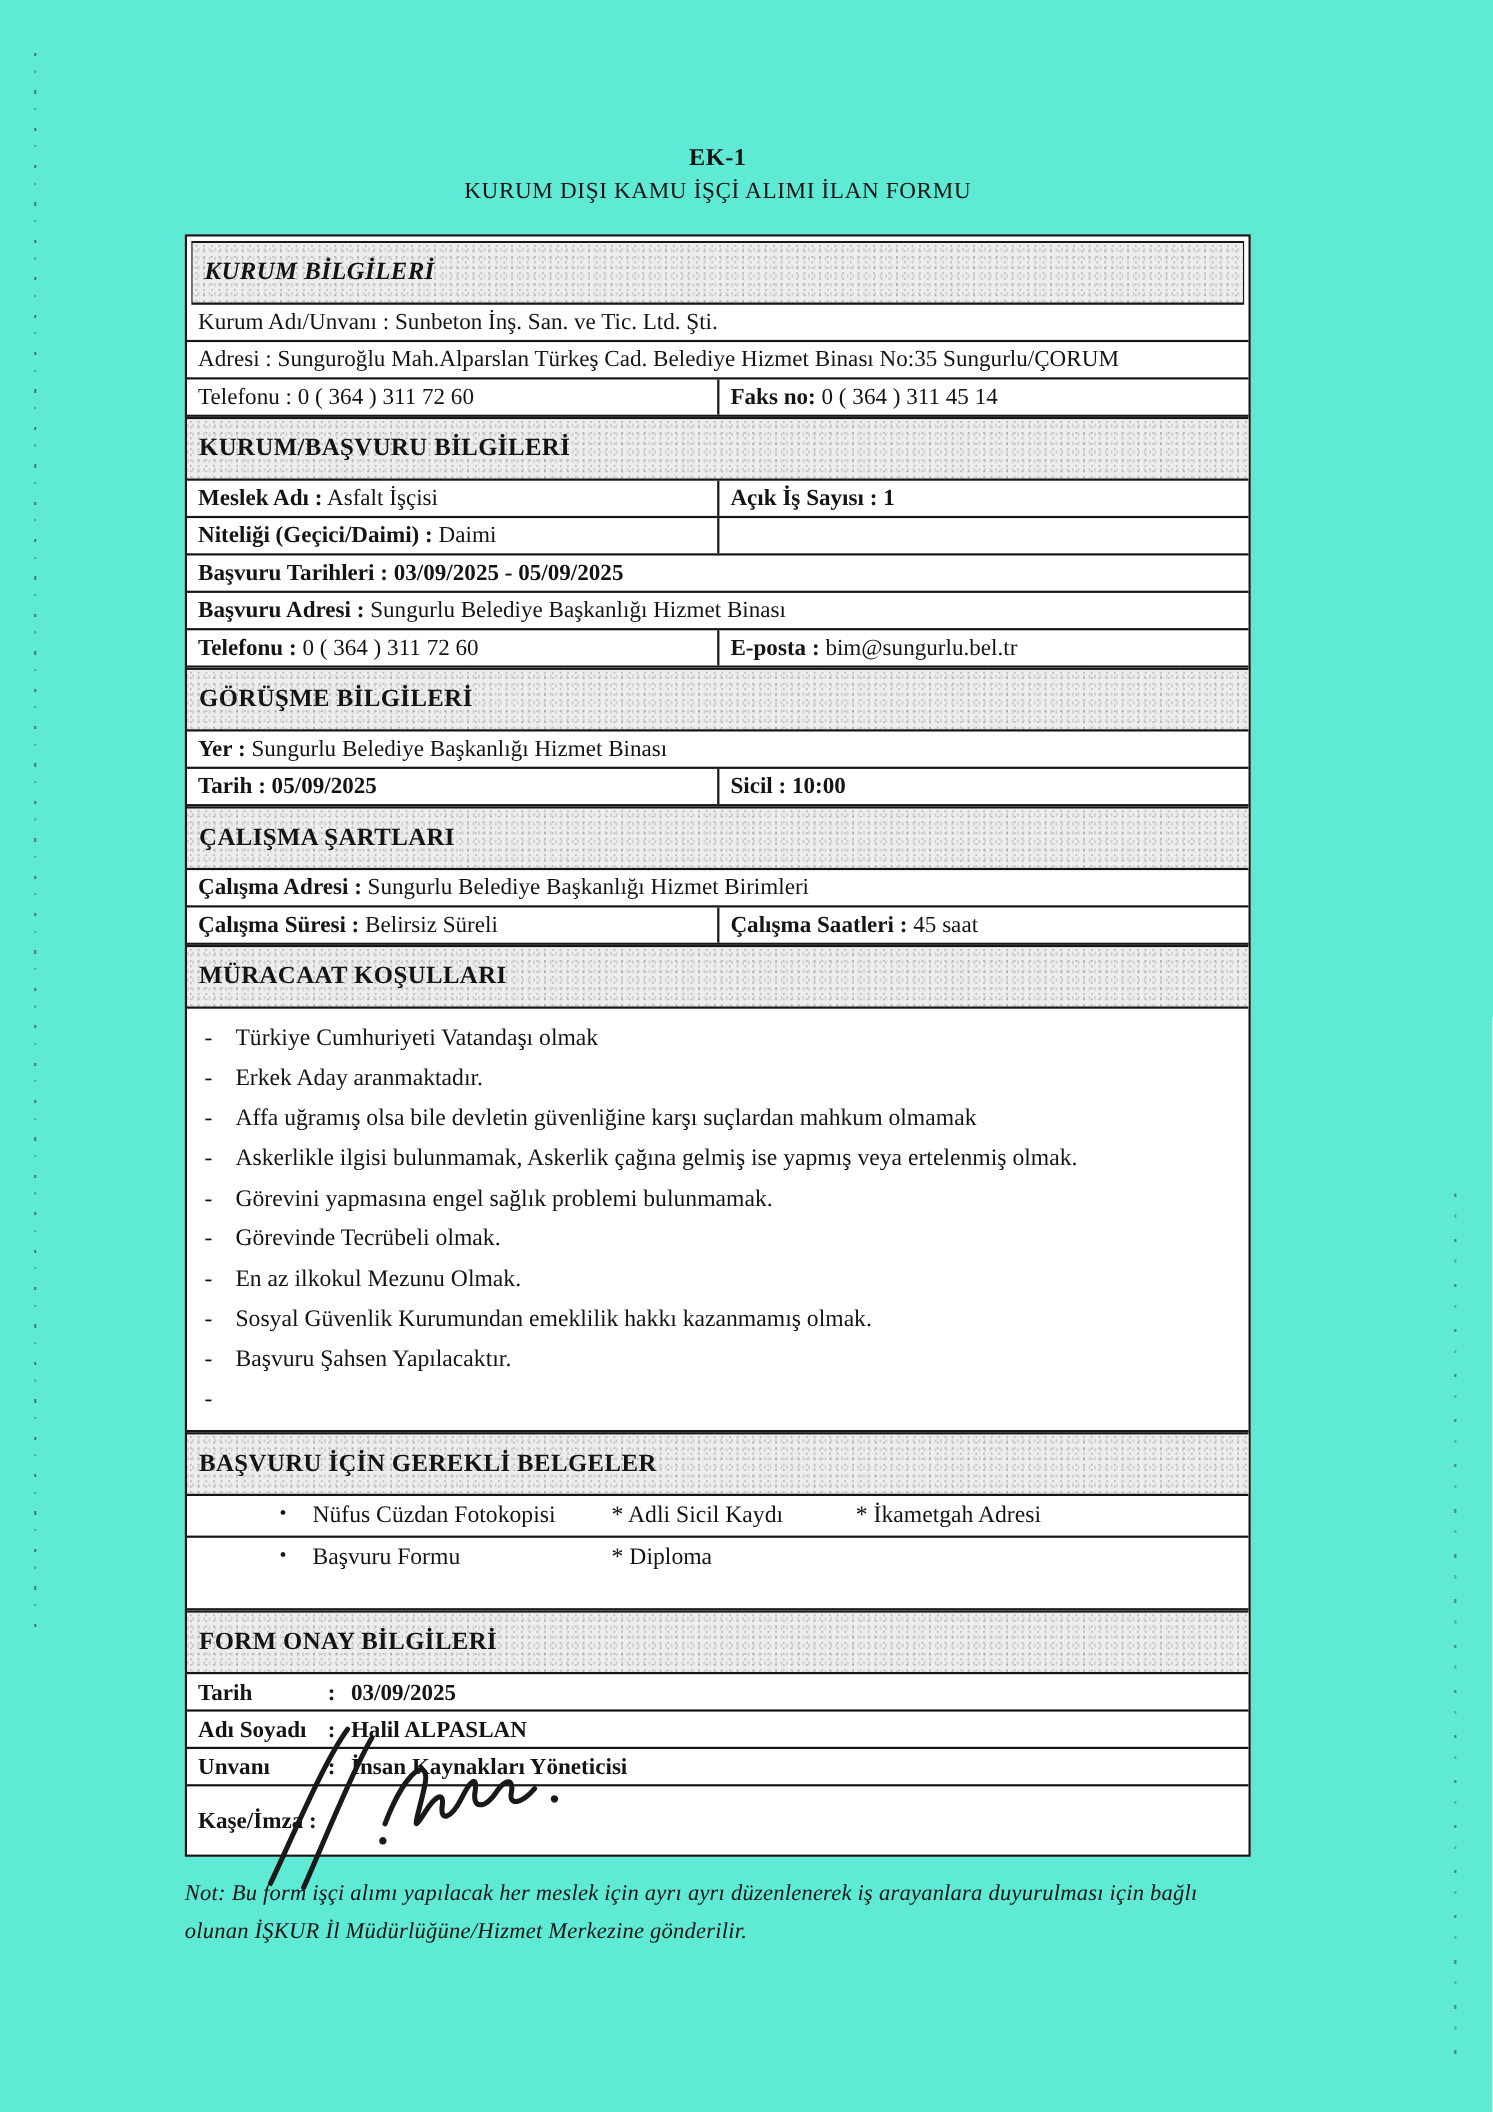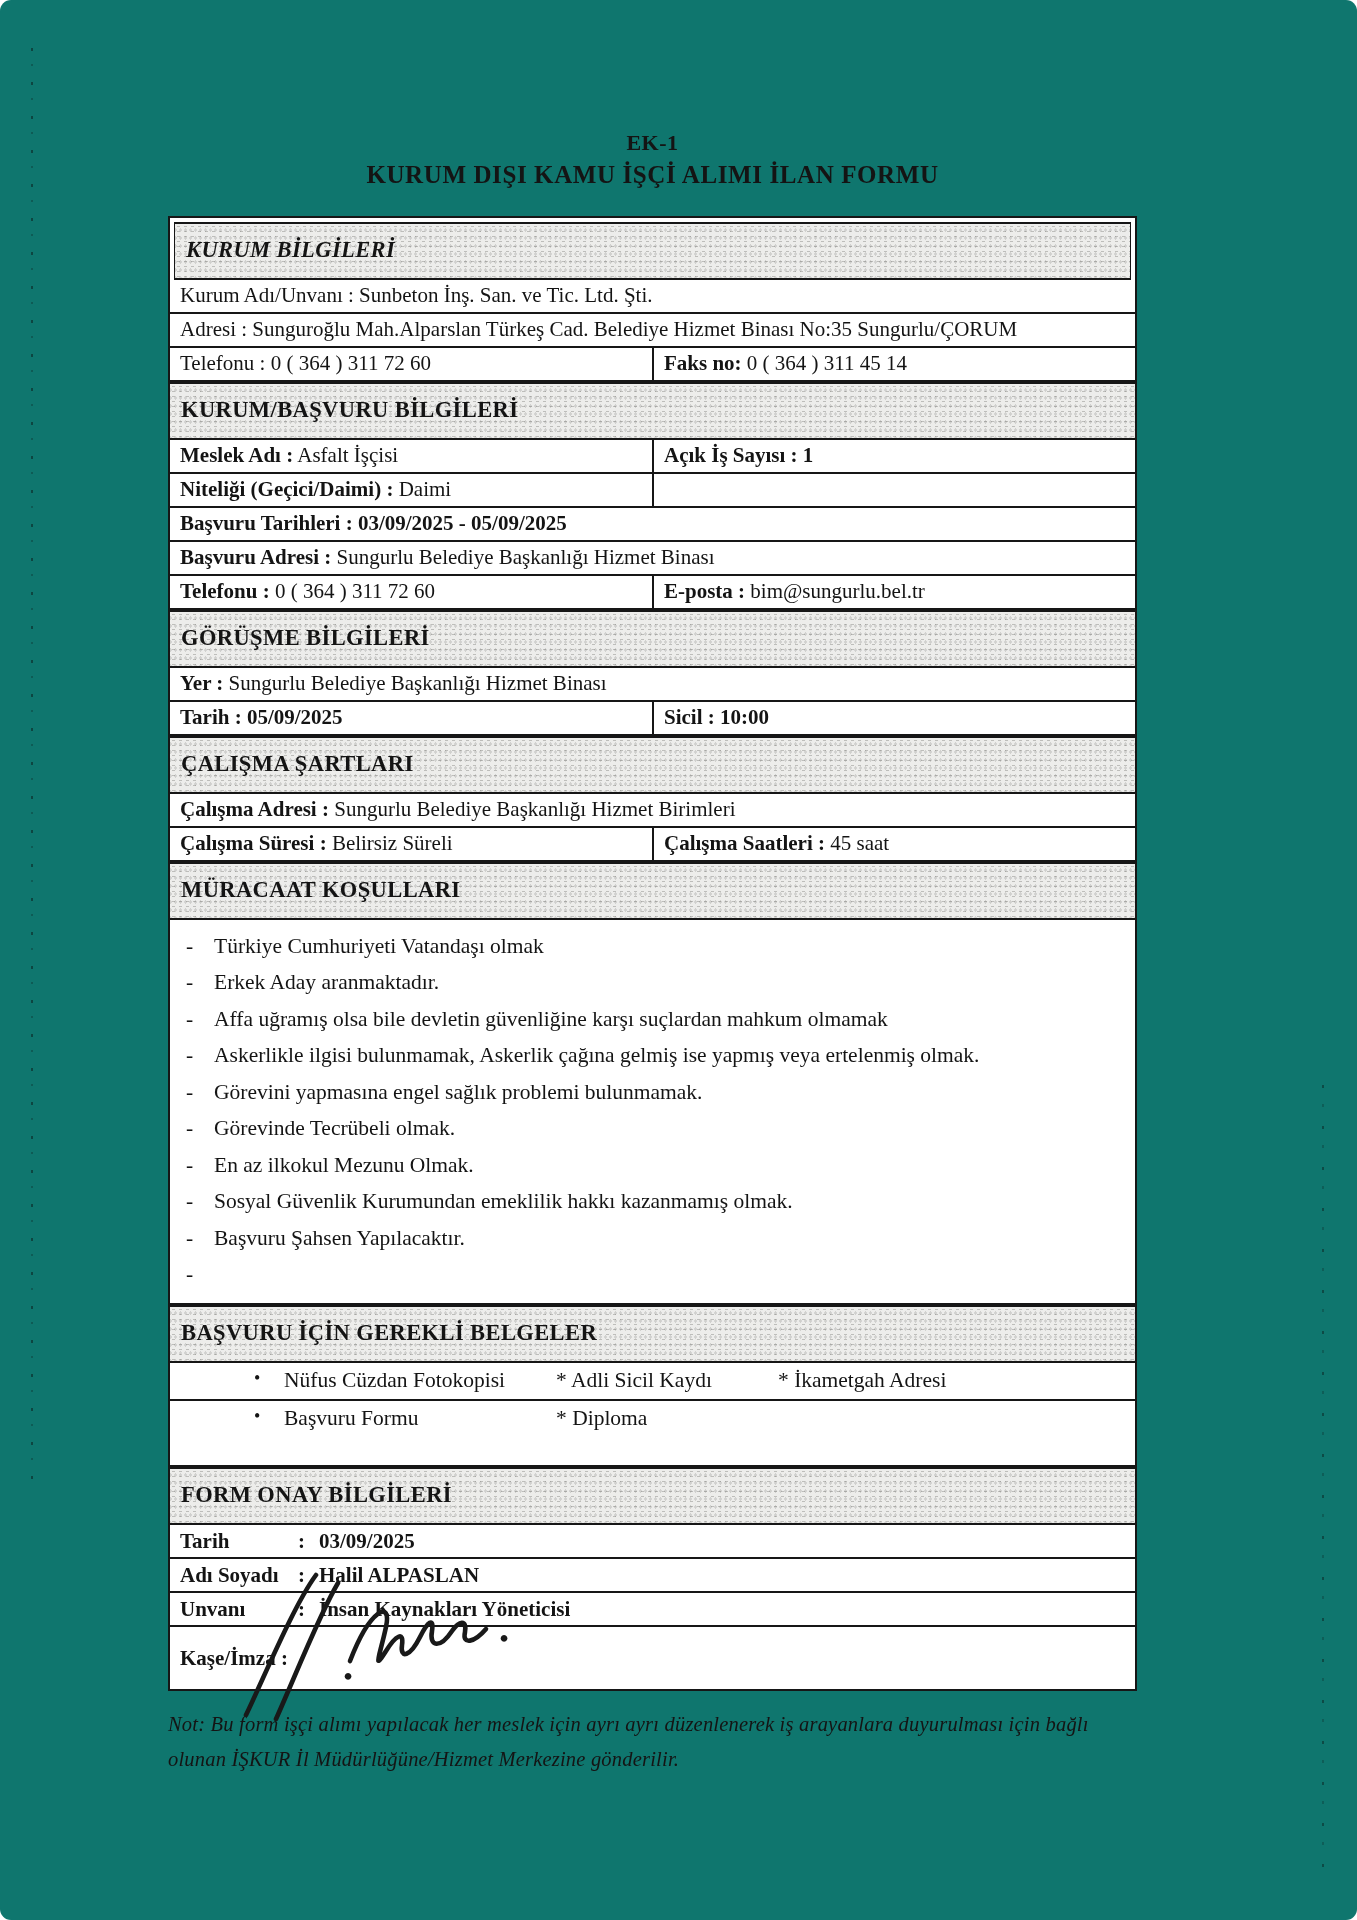--- a/index.html
+++ b/index.html
@@ -3,34 +3,34 @@
 <meta charset="utf-8">
 <style>
   * { margin:0; padding:0; box-sizing:border-box; }
   html,body { background:#ffffff; }
   body {
     width:1357px; height:1920px; position:relative;
     font-family:"Liberation Serif","DejaVu Serif",serif;
     color:#141414;
     -webkit-font-smoothing:antialiased;
   }
-  .page { position:absolute; inset:0; background:#0f766e; overflow:hidden;border-radius:11px; }
+  .page { position:absolute; inset:0; background:#5eead4; overflow:hidden; }
 
   
   .scan-line { position:absolute; width:2px; }
   .scan-line.left  { left:31px;  top:48px;   height:1440px;
     background:repeating-linear-gradient(to bottom, rgba(10,10,10,.45) 0 3px, transparent 3px 16px, rgba(10,10,10,.25) 16px 18px, transparent 18px 34px); }
   .scan-line.right { left:1322px; top:1085px; height:790px;
     background:repeating-linear-gradient(to bottom, rgba(10,10,10,.4) 0 3px, transparent 3px 19px, rgba(10,10,10,.22) 19px 22px, transparent 22px 41px); }
 
   .doc { position:absolute; left:168px; top:130px; width:969px; }
 
   .titles { text-align:center; }
   .doc-code  { font-size:22px; font-weight:bold; letter-spacing:.5px; }
-  .doc-title { font-size:25px; font-weight:bold; letter-spacing:.6px; margin-top:5px; }
+  .doc-title { font-size:21px; font-weight:normal; letter-spacing:.6px; margin-top:5px; }
 
   .form-table { border:2px solid #161616; margin-top:27px; background:#fff; }
 
   .band {
     border-top:2px solid #161616; border-bottom:2px solid #161616;
     padding:13px 11px 15px 11px;
     font-weight:bold; font-size:22.5px; letter-spacing:.4px;
     background-color:#ededeb;
     background-image:
       radial-gradient(rgba(45,45,42,.25) 1px, transparent 1.3px),

